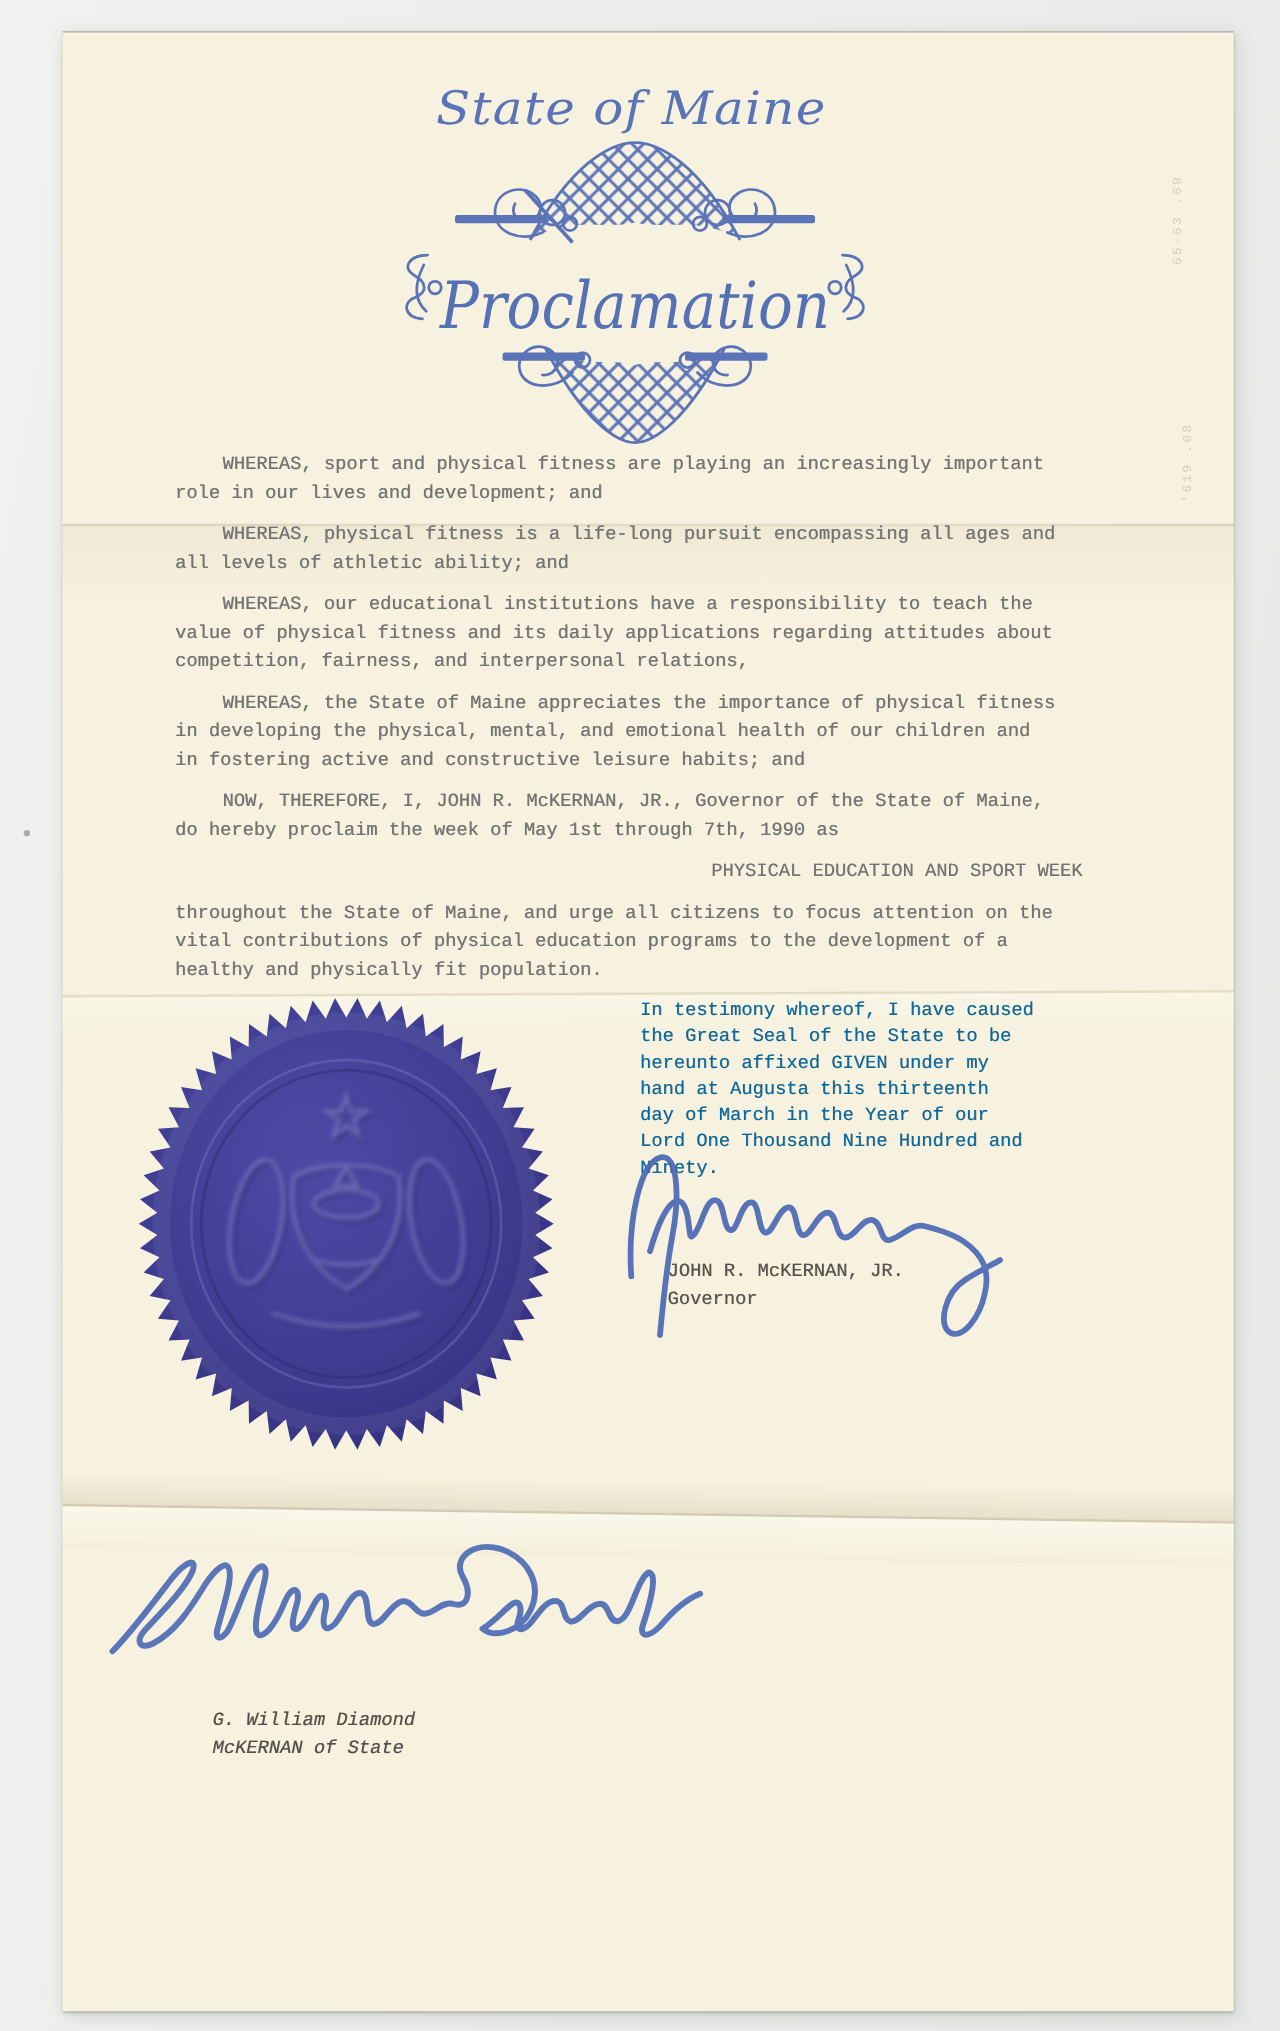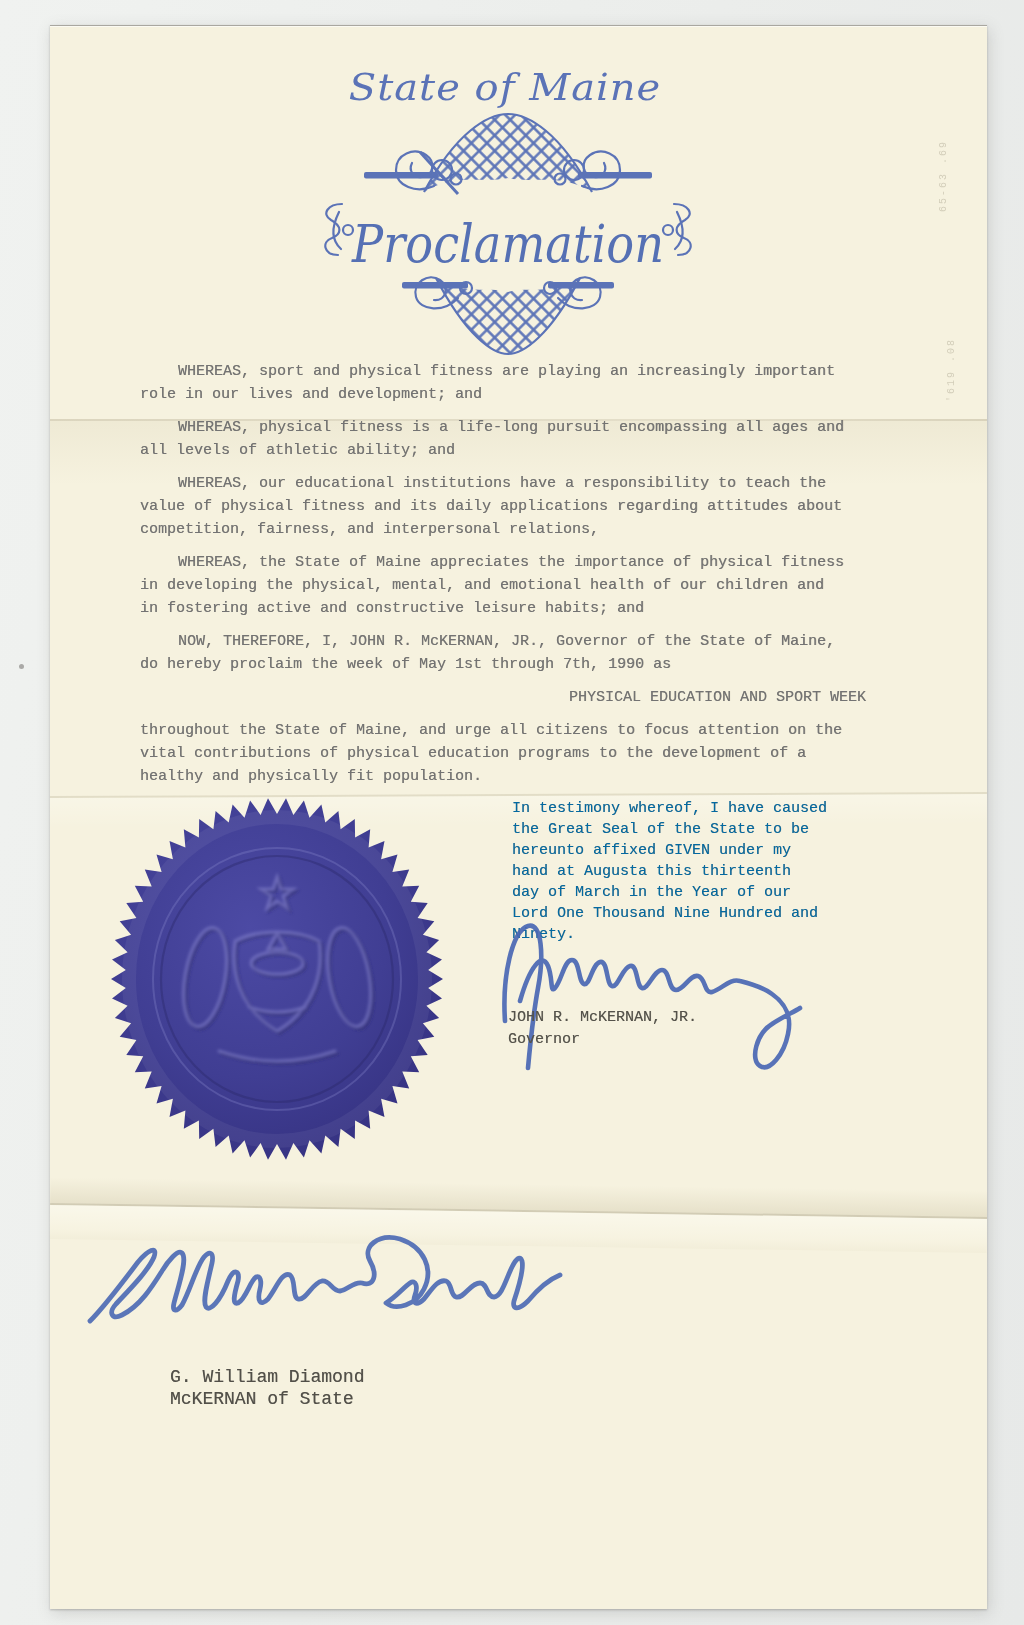--- a/index.html
+++ b/index.html
@@ -44,28 +44,29 @@
   }
   .body-text p{margin:0 0 10px 0;white-space:pre-line;}
   .body-text p.indent{text-indent:38px;}
   .week-title{text-align:right;}
   .testimony{
     position:absolute;left:462px;top:772px;width:360px;
     font-size:15px;line-height:21px;color:#0369a1;white-space:pre-line;
     text-shadow:.3px 0 0 rgba(84,82,74,.55);
   }
   .gov-typed{
-    position:absolute;left:458px;top:981px;
+    position:absolute;left:484px;top:981px;
     font-size:15px;line-height:22px;color:#54524a;
     text-shadow:.3px 0 0 rgba(84,82,74,.55);
   }
   .sec-typed{
     position:absolute;left:120px;top:1340px;
-    font-size:18px;line-height:22px;color:#514f48;
+    font-size:15px;line-height:22px;color:#514f48;
     text-shadow:.3px 0 0 rgba(81,79,72,.55);
+    font-style:italic;
   }
   .sig-svg{position:absolute;pointer-events:none;}
   .gov-sig{left:440px;top:880px;}
   .sec-sig{left:30px;top:1195px;}
   .seal-svg{position:absolute;left:42px;top:758px;}
   
   .pencil-mark{
     position:absolute;writing-mode:vertical-rl;transform:rotate(180deg);
     font-size:10px;letter-spacing:2px;color:rgba(128,122,100,.30);
     filter:blur(.4px);

